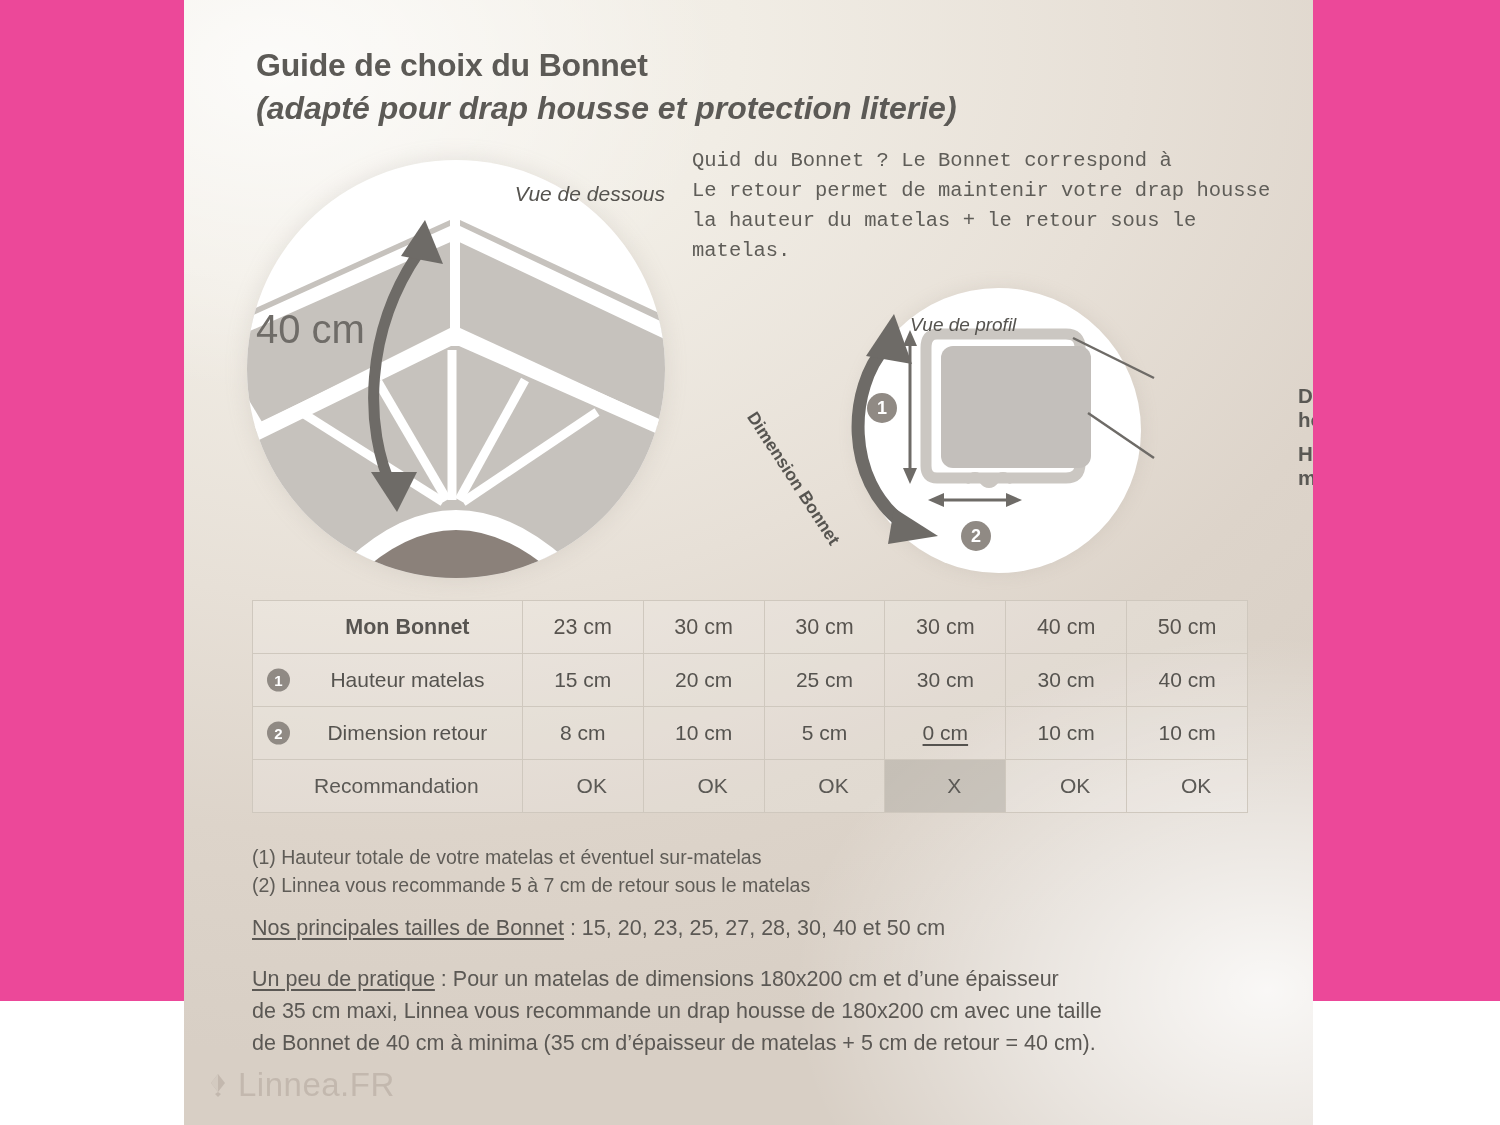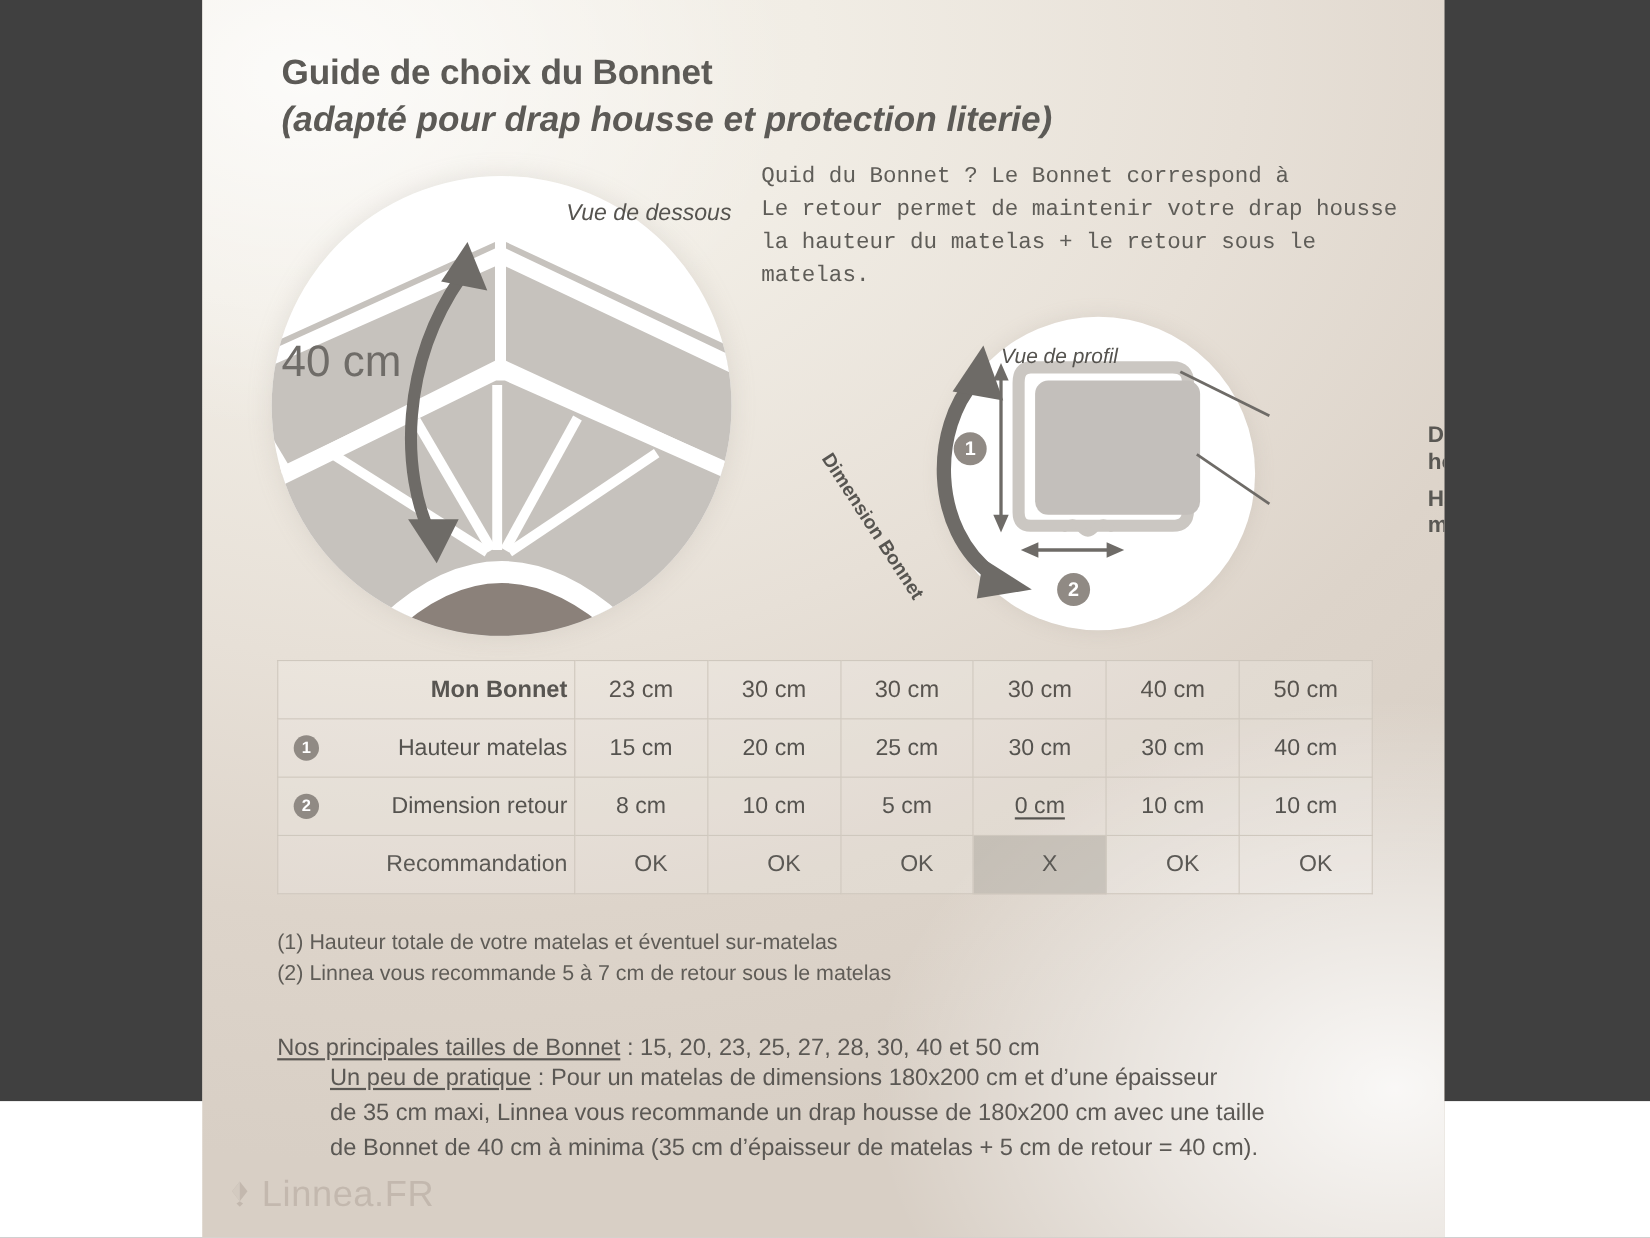--- a/index.html
+++ b/index.html
@@ -5,21 +5,21 @@
   * { box-sizing: border-box; margin: 0; padding: 0; }
   html, body {
     width: 1500px; height: 1125px;
     background: #ffffff;
     font-family: "Liberation Sans", sans-serif;
     overflow: hidden;
   }
   #stage {
     position: relative;
     width: 1500px; height: 1001px;
-    background: #404040;
+    background: #ec4899;
   }
   
   #panel {
     position: absolute;
     left: 184px; top: 0; width: 1129px; height: 1125px;
     background:
       radial-gradient(120% 90% at 18% 4%, #f4f1ea 0%, #f1ede5 26%, #e7e0d7 55%, #ddd4ca 78%, #d8cfc5 100%),
       linear-gradient(135deg, #f5f2ec 0%, #eee9e0 30%, #e1d8ce 62%, #d9d0c6 100%);
     overflow: hidden;
   }
@@ -113,21 +113,21 @@
   #bonnet-table td, #bonnet-table th {
     border: 1px solid #cfc8be;
     height: 53px;
     font-size: 21px;
     color: #55534f;
     text-align: center;
     font-weight: normal;
     padding: 0 6px;
   }
   #bonnet-table td.rowhead, #bonnet-table th.rowhead {
-    width: 270px; text-align: right; padding-left: 46px; position:relative;
+    width: 270px; text-align: center; padding-left: 46px; position:relative;
   }
   #bonnet-table th.rowhead { font-weight: bold; font-size: 21.5px; color:#585551; }
   #bonnet-table th.colhead { font-weight: normal; font-size: 21.5px; color:#58544f; width: 121px; }
   .badge {
     position:absolute; left: 14px; top: 50%; transform: translateY(-50%);
     width: 23px; height: 23px; border-radius:50%;
     background:#908a84; color:#ffffff;
     font-size: 15px; font-weight: bold;
     display:flex; align-items:center; justify-content:center;
     line-height:1;
@@ -135,26 +135,26 @@
   .cell-underline { text-decoration: underline; text-underline-offset: 4px; }
   td.cell-reject { background: rgba(160,154,146,0.42); }
   #bonnet-table tr.row-reco td { color:#5b5955;padding-left:24px; }
 
   
   #footnotes {
     position:absolute; left:68px; top:843px; z-index:6;
     font-size: 19.5px; color:#5f5c57; line-height: 1.45;
   }
   #sizes-line {
-    position:absolute; left:68px; top:940px; z-index:6;
+    position:absolute; left:68px; top:916px; z-index:6;
     font-size: 21.5px; color:#5b5854;
   }
   #practice-block {
     position:absolute; left:68px; top:964px; z-index:6;
-    font-size: 21.5px; color:#5b5854; line-height: 1.48; width: 1010px; margin-left: 48px;
+    font-size: 21.5px; color:#5b5854; line-height: 1.48; width: 1010px;
   }
   .u { text-decoration: underline; text-underline-offset: 3px; }
 
   
   #logo {
     position:absolute; left:24px; top:1066px; z-index:6;
     display:flex; align-items:center; gap:10px;
     opacity: 0.55;
   }
   #logo-text {

